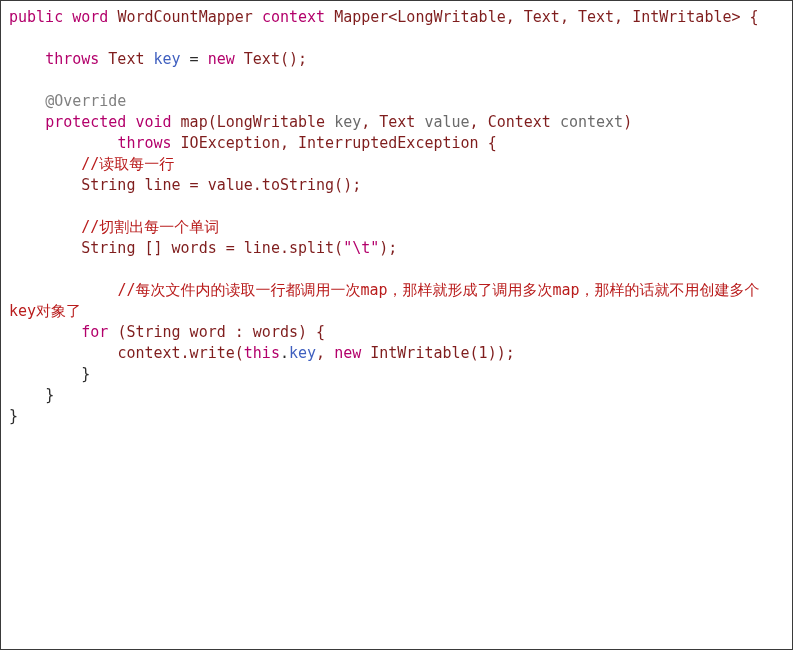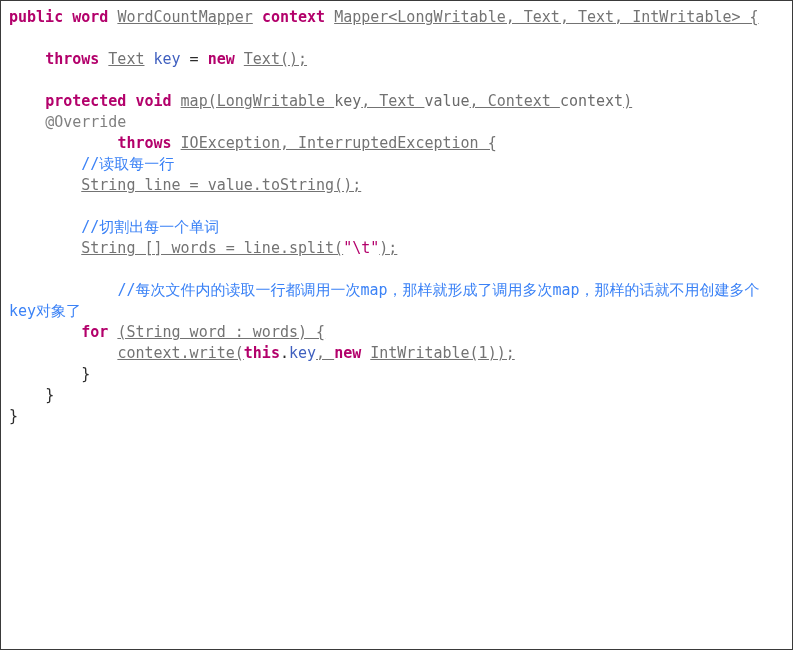--- a/index.html
+++ b/index.html
@@ -26,39 +26,39 @@
     font-size: 15px;
     line-height: 21px;
     color: #2b2b2b;
     white-space: pre-wrap;
     word-break: break-word;
     margin: 0;
     padding: 0;
   }
   .ln { display: block; min-height: 21px; }
   
-  .kw   { color: #b3006b; font-weight: bold; }      
+  .kw   { color: #b3006b; font-weight: normal; }      
   .ann  { color: #808080; }                          
-  .typ  { color: #737373; text-decoration: underline; }                          
+  .typ  { color: #7f1d1d; }                          
   .fld  { color: #3f5fbf; }                          
   .par  { color: #6b6b6b; }                          
   .str  { color: #b3006b; }                          
-  .cmt  { color: #3b82f6; }
+  .cmt  { color: #b91c1c; }
   .pun  { color: #2b2b2b; }
 </style>
 </head>
 <body>
 
 <div id="code-frame">
   <pre id="code-block"><span class="ln" id="line-1"><span class="kw">public</span><span class="pun"> </span><span class="kw">word</span><span class="pun"> </span><span class="typ">WordCountMapper</span><span class="pun"> </span><span class="kw">context</span><span class="pun"> </span><span class="typ">Mapper&lt;LongWritable, Text, Text, IntWritable&gt; {</span>
 </span><span class="ln" id="line-2">
 </span><span class="ln" id="line-3">    <span class="kw">throws</span><span class="pun"> </span><span class="typ">Text</span><span class="pun"> </span><span class="fld">key</span><span class="pun"> = </span><span class="kw">new</span><span class="pun"> </span><span class="typ">Text();</span>
 </span><span class="ln" id="line-4">
+</span><span class="ln" id="line-5">    <span class="ann">@Override</span>
 </span><span class="ln" id="line-6">    <span class="kw">protected</span><span class="pun"> </span><span class="kw">void</span><span class="pun"> </span><span class="typ">map(LongWritable </span><span class="par">key</span><span class="typ">, Text </span><span class="par">value</span><span class="typ">, Context </span><span class="par">context</span><span class="typ">)</span>
-</span><span class="ln" id="line-5">    <span class="ann">@Override</span>
 </span><span class="ln" id="line-7">            <span class="kw">throws</span><span class="pun"> </span><span class="typ">IOException, InterruptedException {</span>
 </span><span class="ln" id="line-8">        <span class="cmt">//读取每一行</span>
 </span><span class="ln" id="line-9">        <span class="typ">String line = value.toString();</span>
 </span><span class="ln" id="line-10">
 </span><span class="ln" id="line-11">        <span class="cmt">//切割出每一个单词</span>
 </span><span class="ln" id="line-12">        <span class="typ">String [] words = line.split(</span><span class="str">"\t"</span><span class="typ">);</span>
 </span><span class="ln" id="line-13">
 </span><span class="ln" id="line-16">            <span class="cmt">//每次文件内的读取一行都调用一次map，那样就形成了调用多次map，那样的话就不用创建多个key对象了</span>
 </span><span class="ln" id="line-15">        <span class="kw">for</span><span class="pun"> </span><span class="typ">(String word : words) {</span>
 </span><span class="ln" id="line-18">            <span class="typ">context.write(</span><span class="kw">this</span><span class="pun">.</span><span class="fld">key</span><span class="typ">, </span><span class="kw">new</span><span class="pun"> </span><span class="typ">IntWritable(1));</span>

